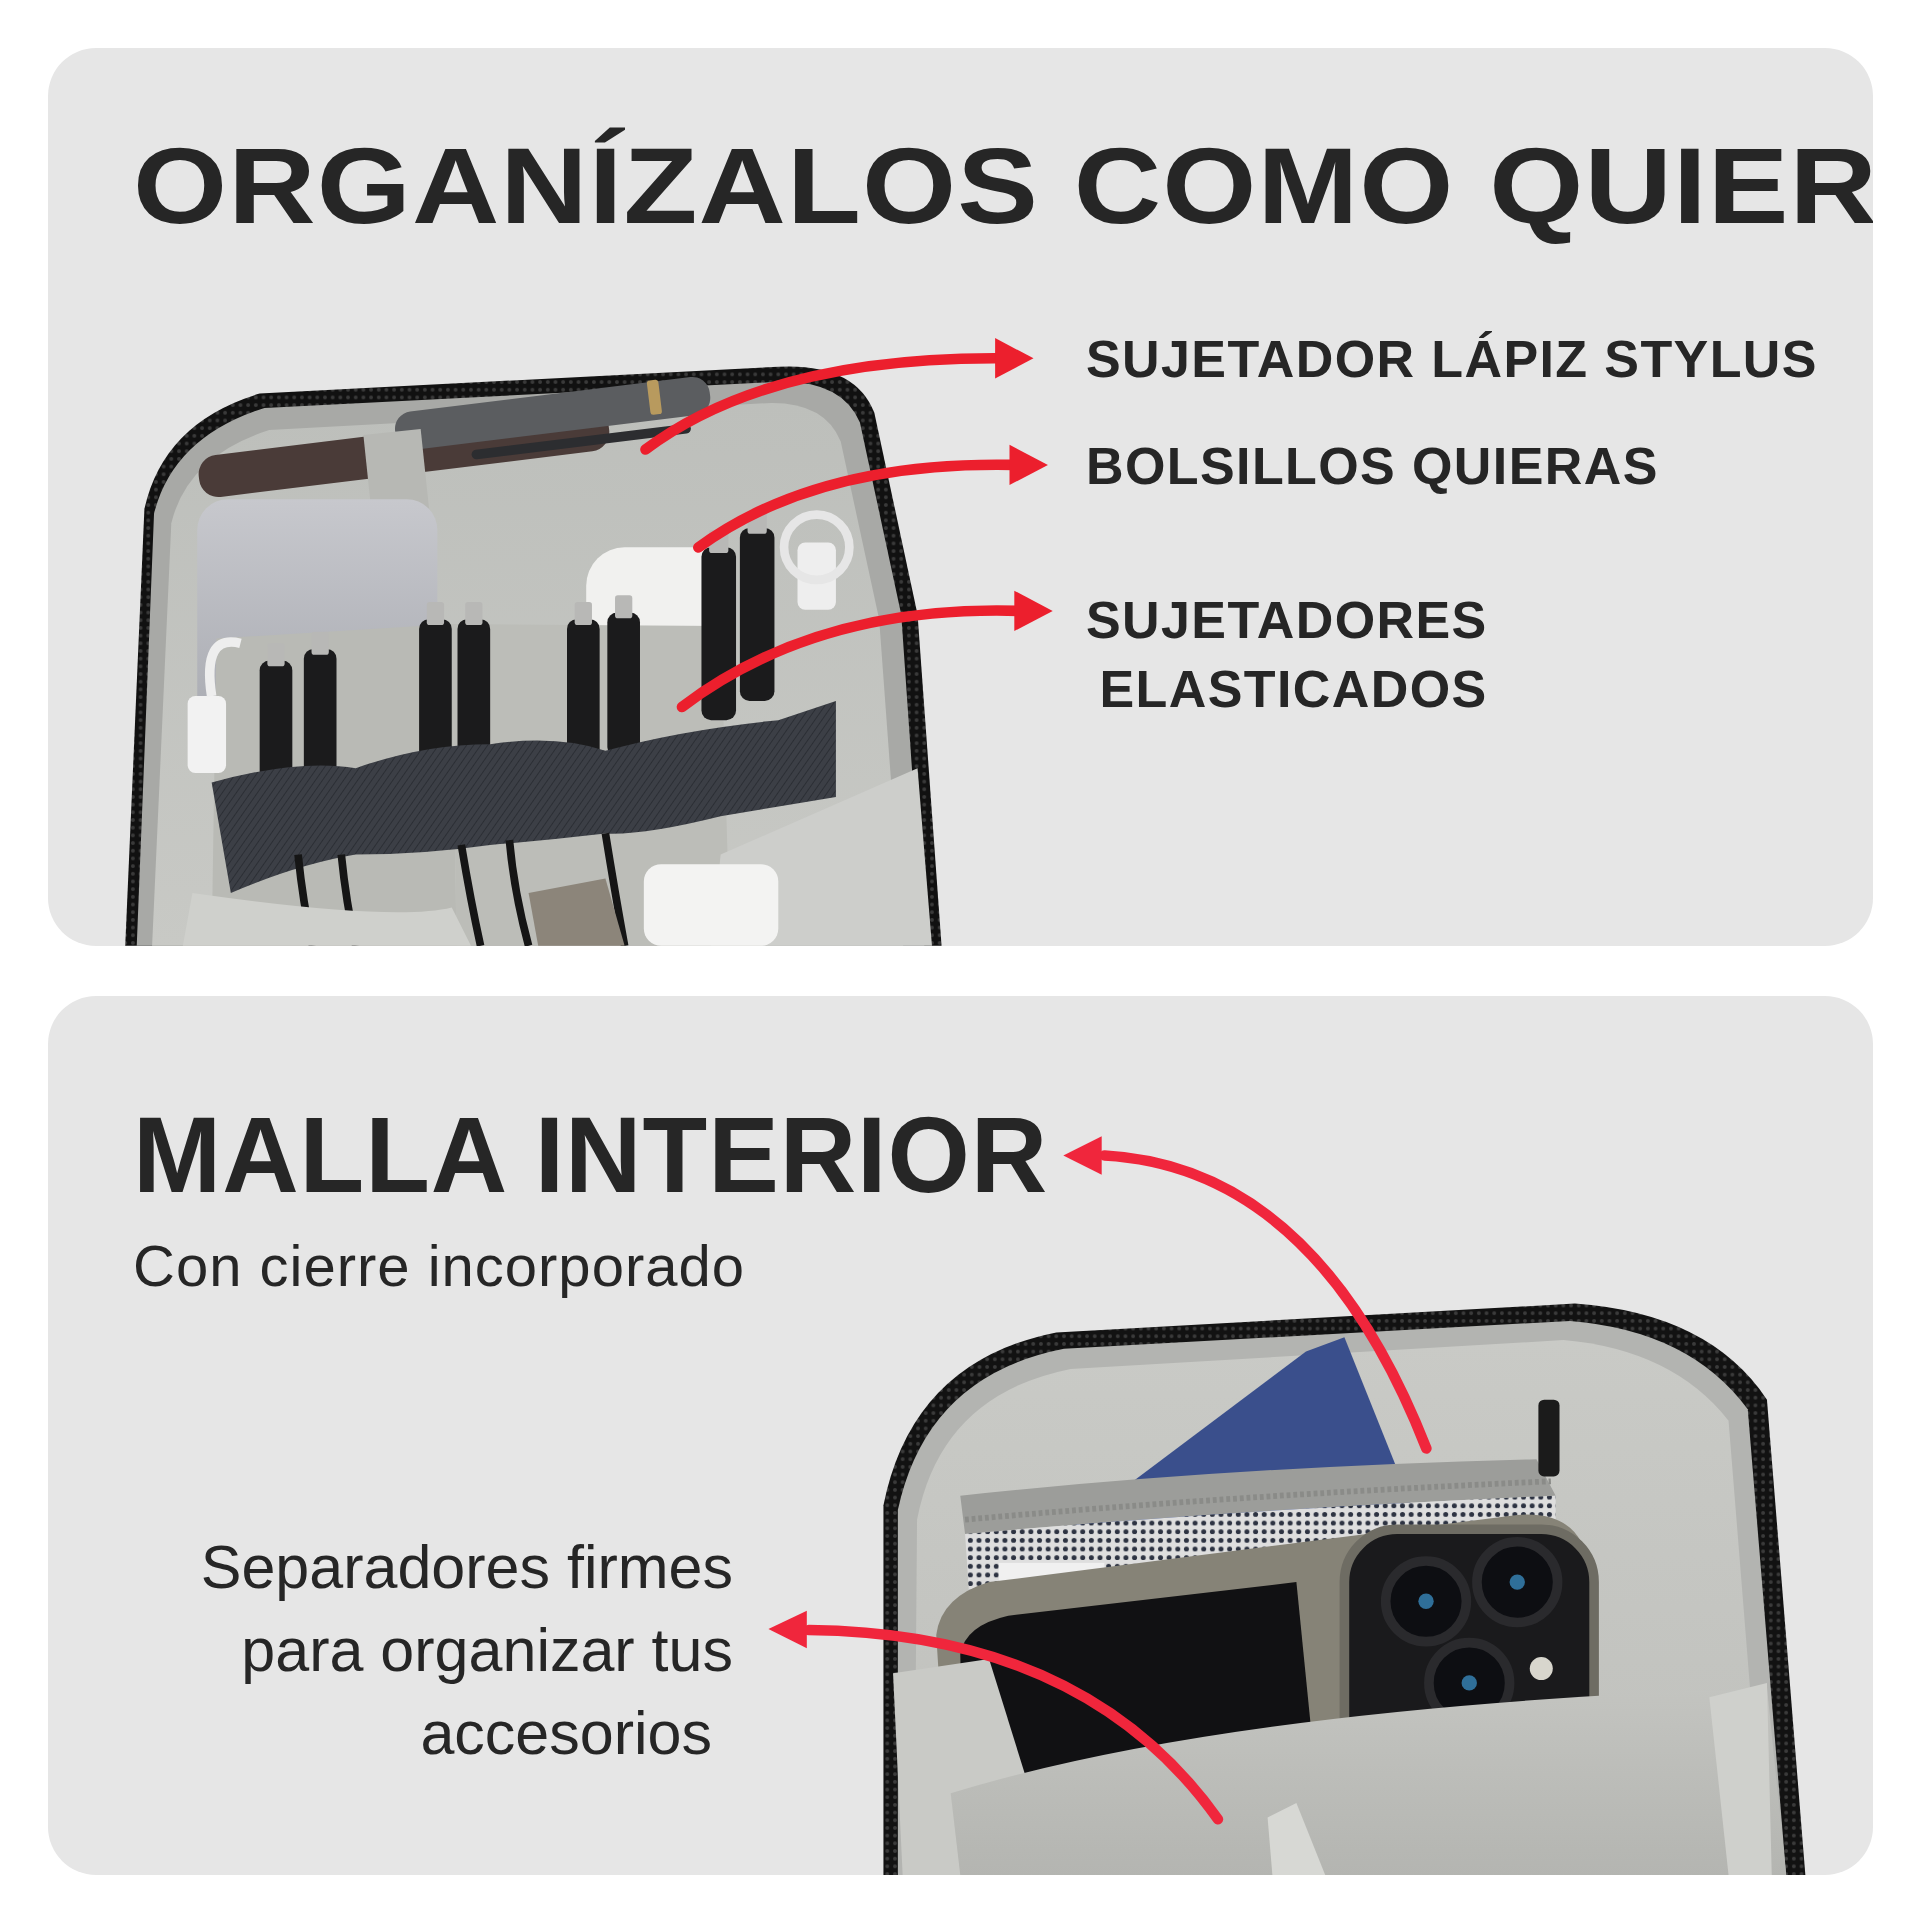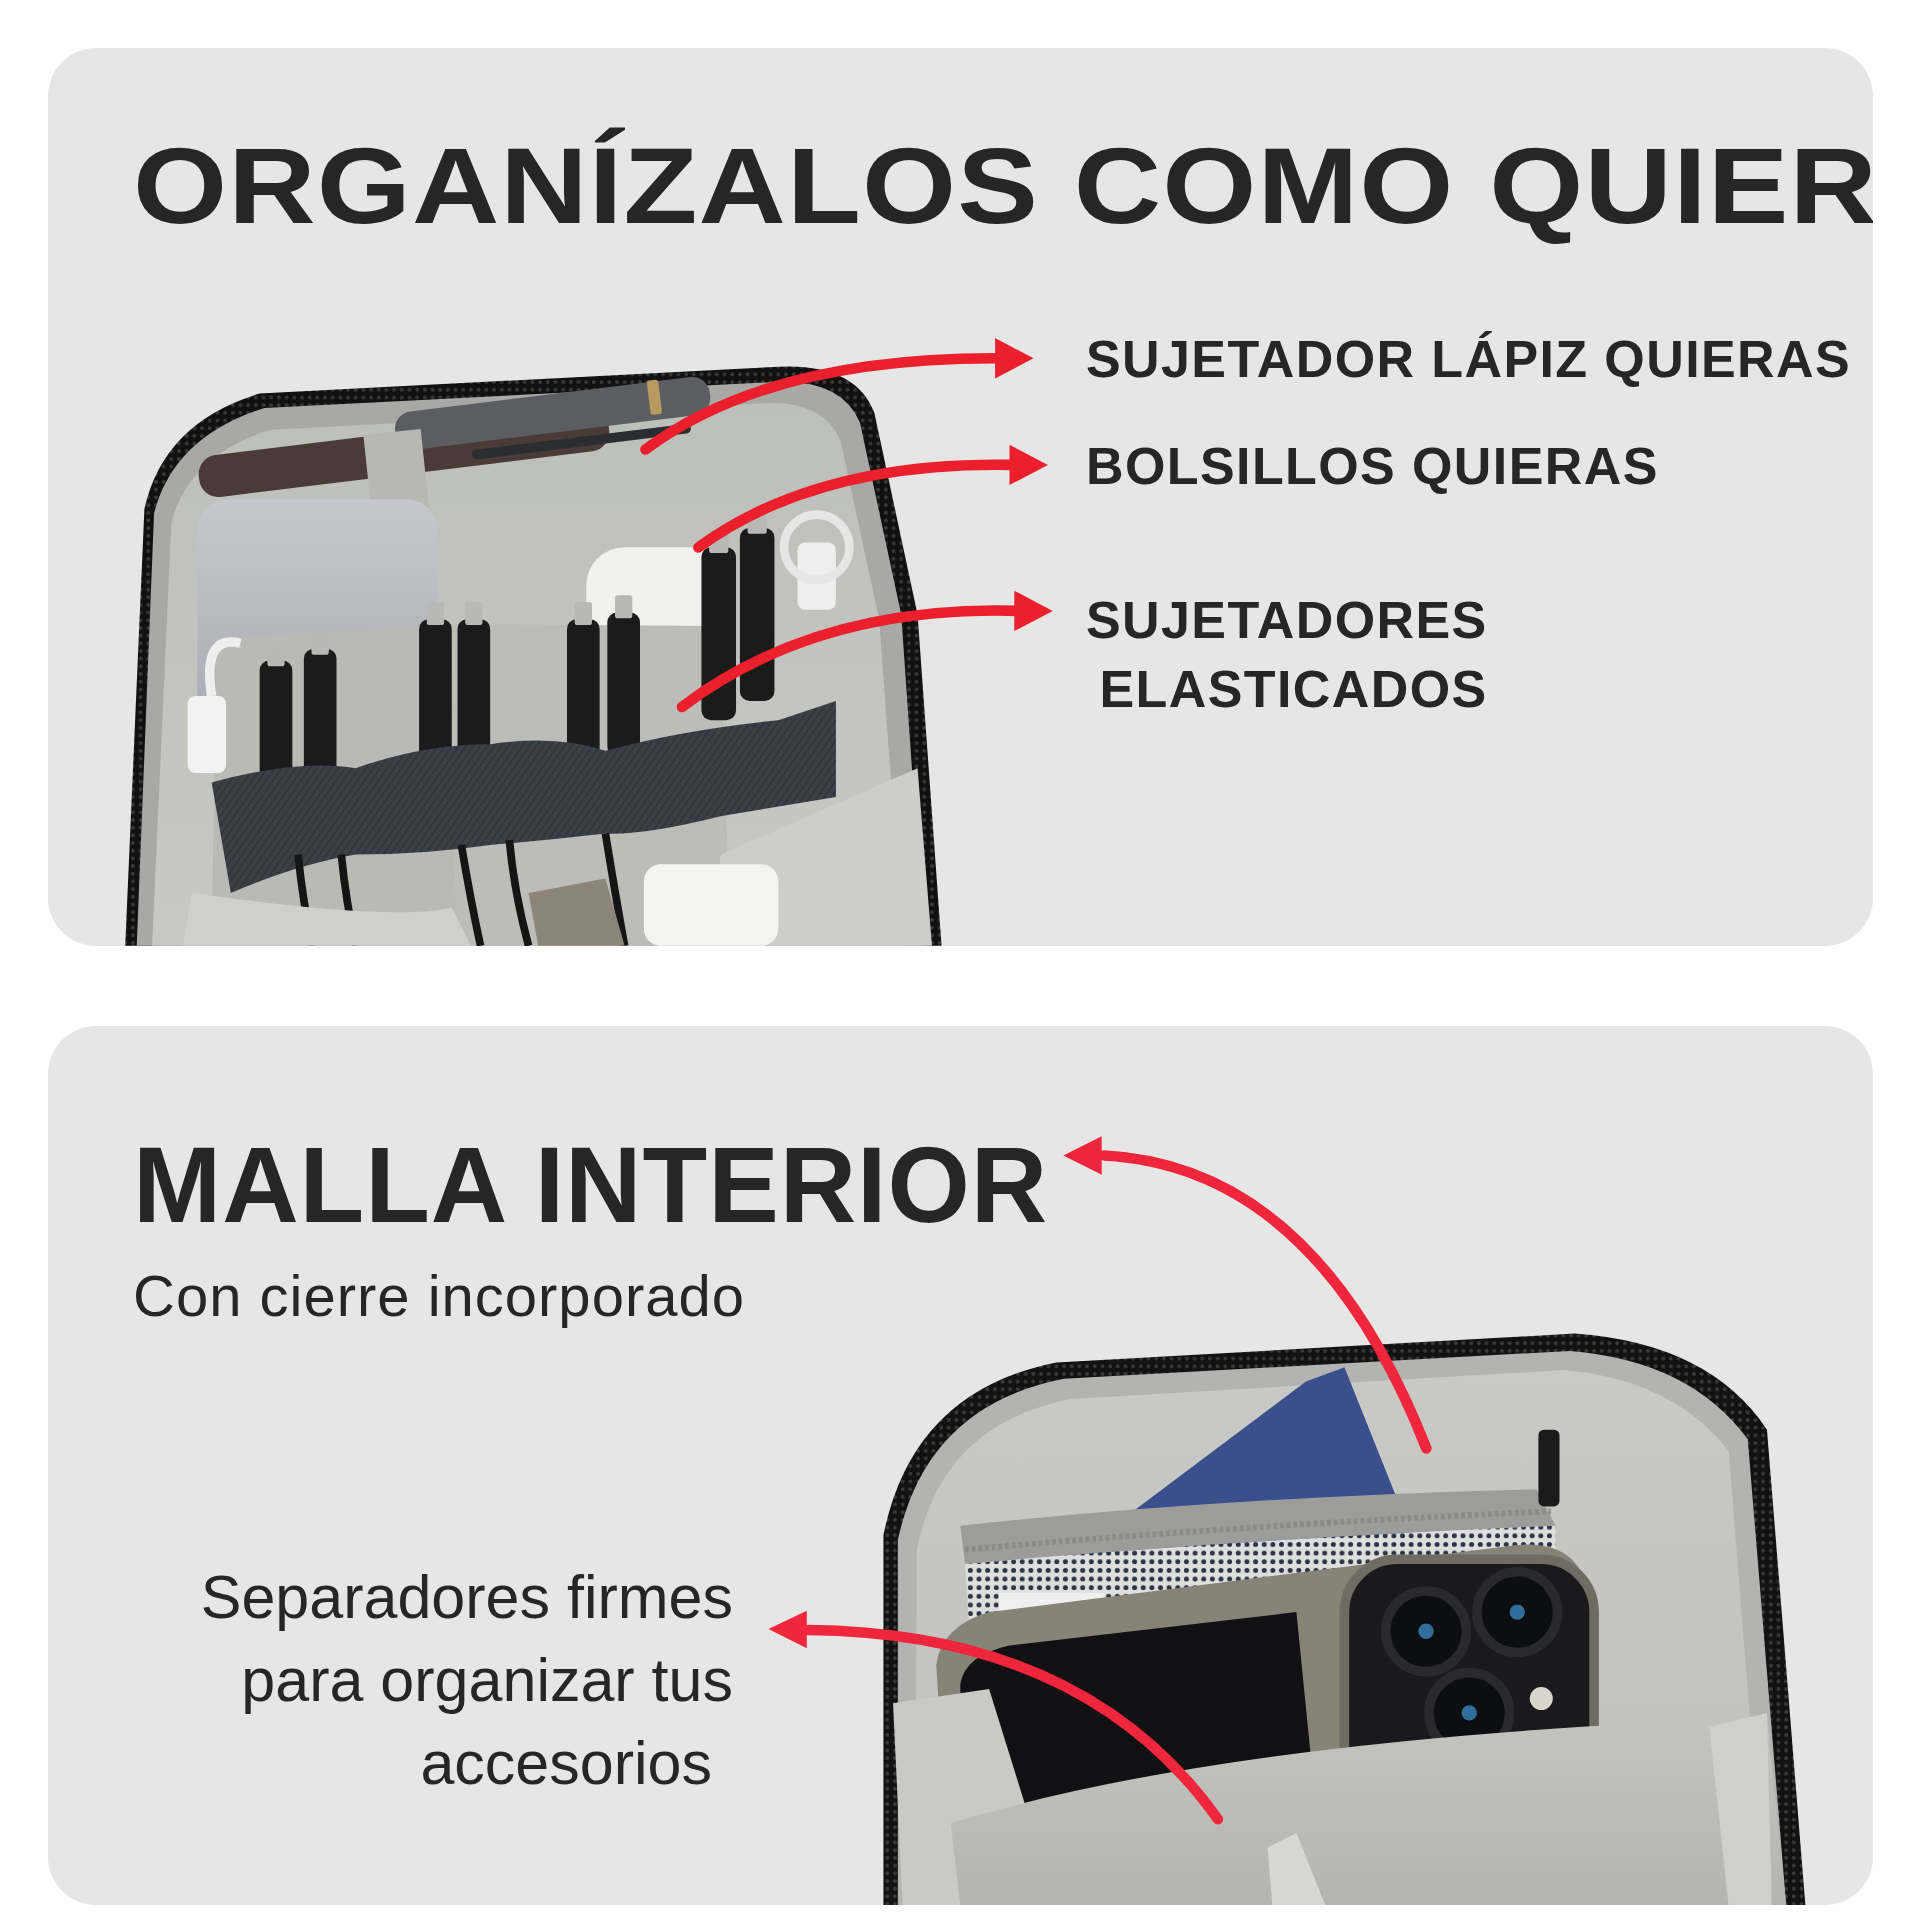--- a/index.html
+++ b/index.html
@@ -12,21 +12,21 @@
   }
   .stage { position: relative; width: 1922px; height: 1922px; }
   .card {
     position: absolute;
     left: 48px; width: 1825px;
     background: #e6e6e6;
     border-radius: 48px;
     overflow: hidden;
   }
   .card-top { top: 48px; height: 898px; }
-  .card-bottom { top: 1026px; height: 879px; }
+  .card-bottom { top: 996px; height: 879px; }
 
   .headline {
     position: absolute;
     margin: 0;
     font-weight: 700;
     color: #262626;
     white-space: nowrap;
     letter-spacing: 1px;
   }
   .headline-top {
@@ -175,21 +175,21 @@
           <path d="M520 498 Q530 560 540 615"></path>
         </g>
 
         <path d="M90 560 Q300 590 360 575 L380 615 L80 615 Z" fill="#cfd0cc"></path>
         <path d="M640 520 L845 430 L860 615 L630 615 Z" fill="#cdcecb"></path>
         <rect x="560" y="530" width="140" height="85" rx="18" fill="#f3f3f2"></rect>
         <path d="M440 560 L520 545 L540 615 L450 615 Z" fill="#8c857a"></path>
       </svg>
     </div>
 
-    <p class="feature-label feature-1">SUJETADOR LÁPIZ QUIERAS</p>
+    <p class="feature-label feature-1">SUJETADOR LÁPIZ STYLUS</p>
     <p class="feature-label feature-2">BOLSILLOS QUIERAS</p>
     <p class="feature-label feature-3">
       <span>SUJETADORES</span>
       <span>ELASTICADOS</span>
     </p>
   </section>
 
   <section class="card card-bottom">
     <h2 class="headline headline-bottom">MALLA INTERIOR</h2>
     <p class="subhead">Con cierre incorporado</p>

